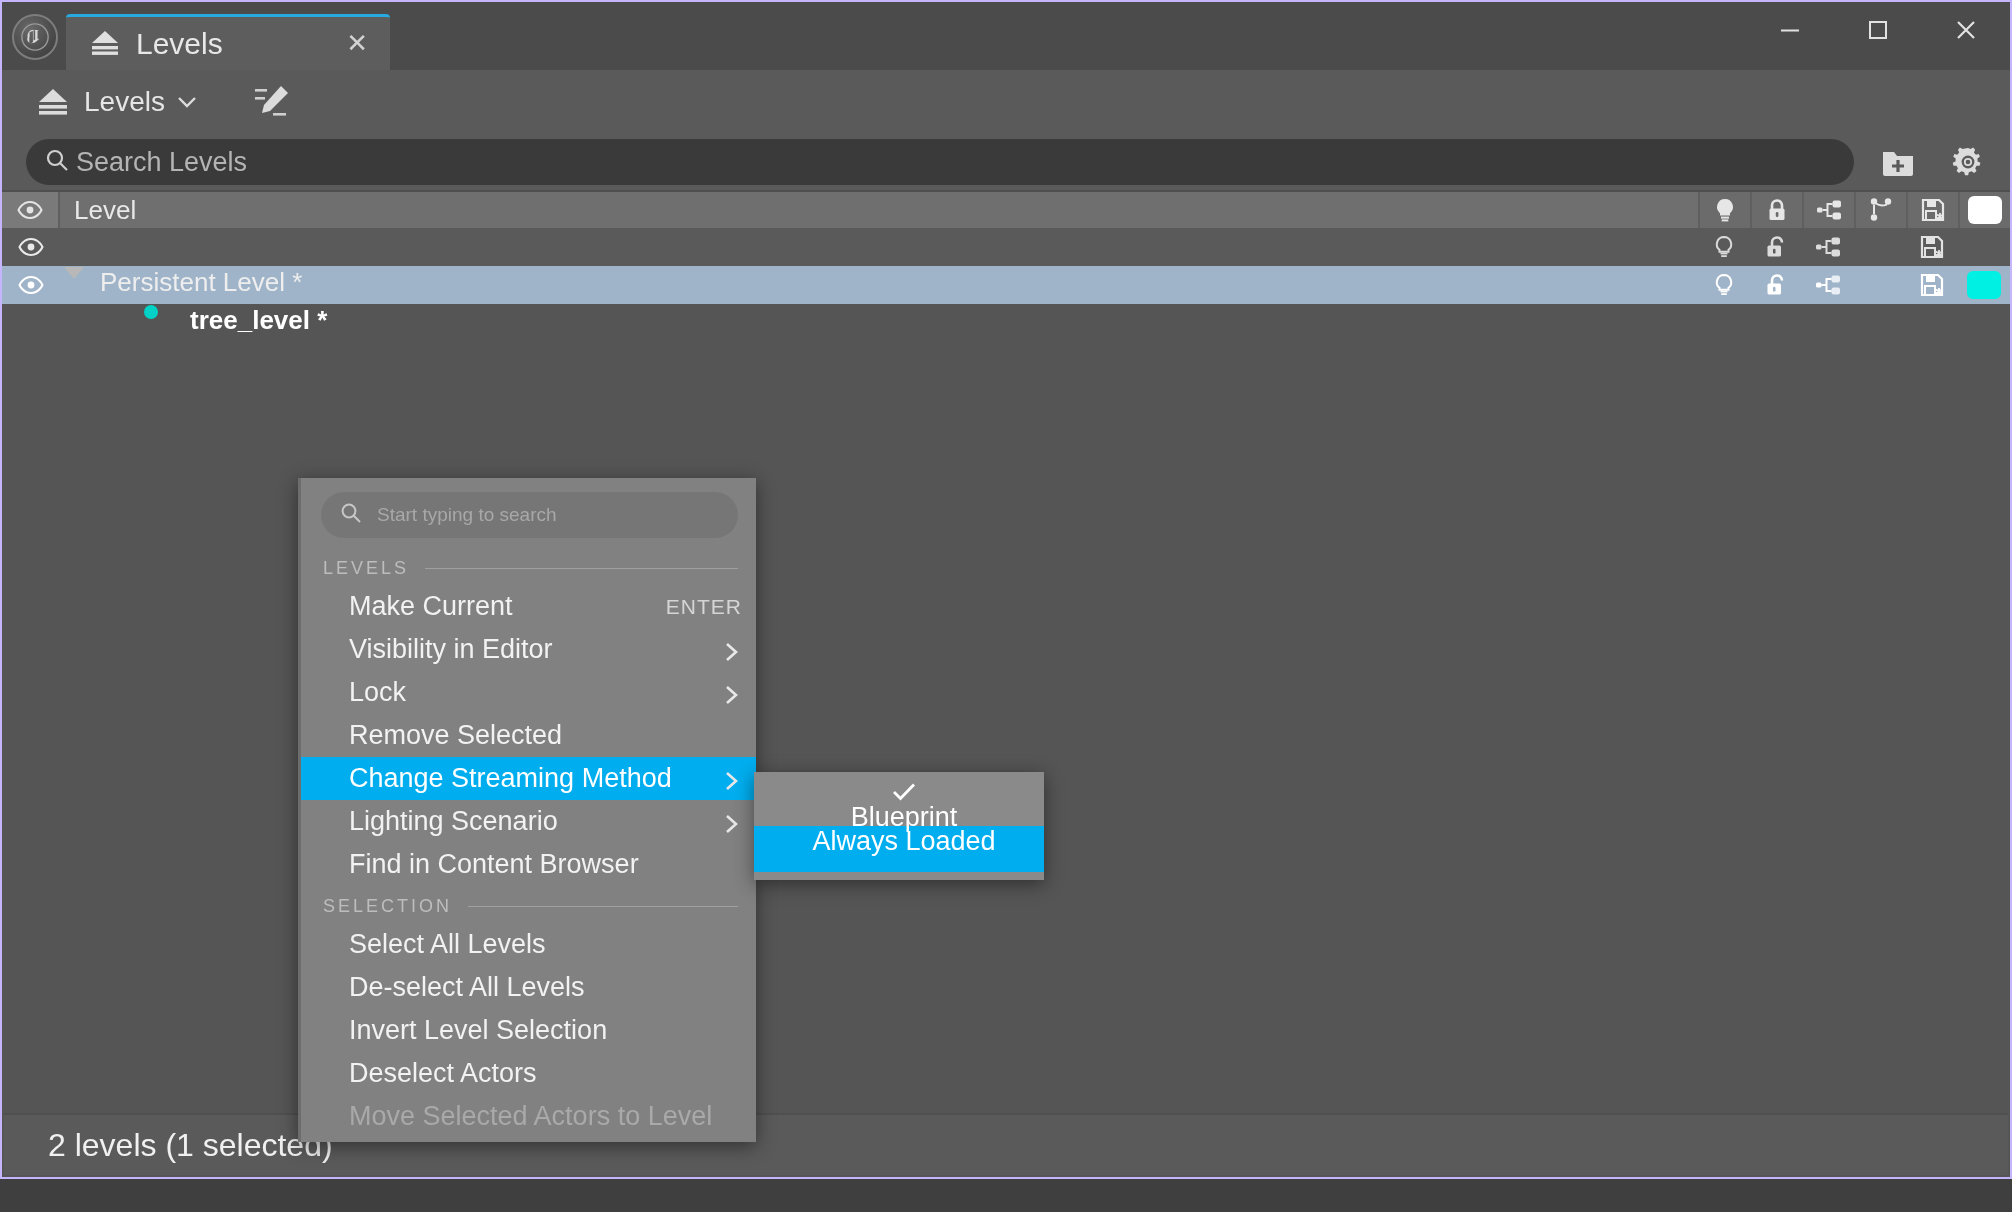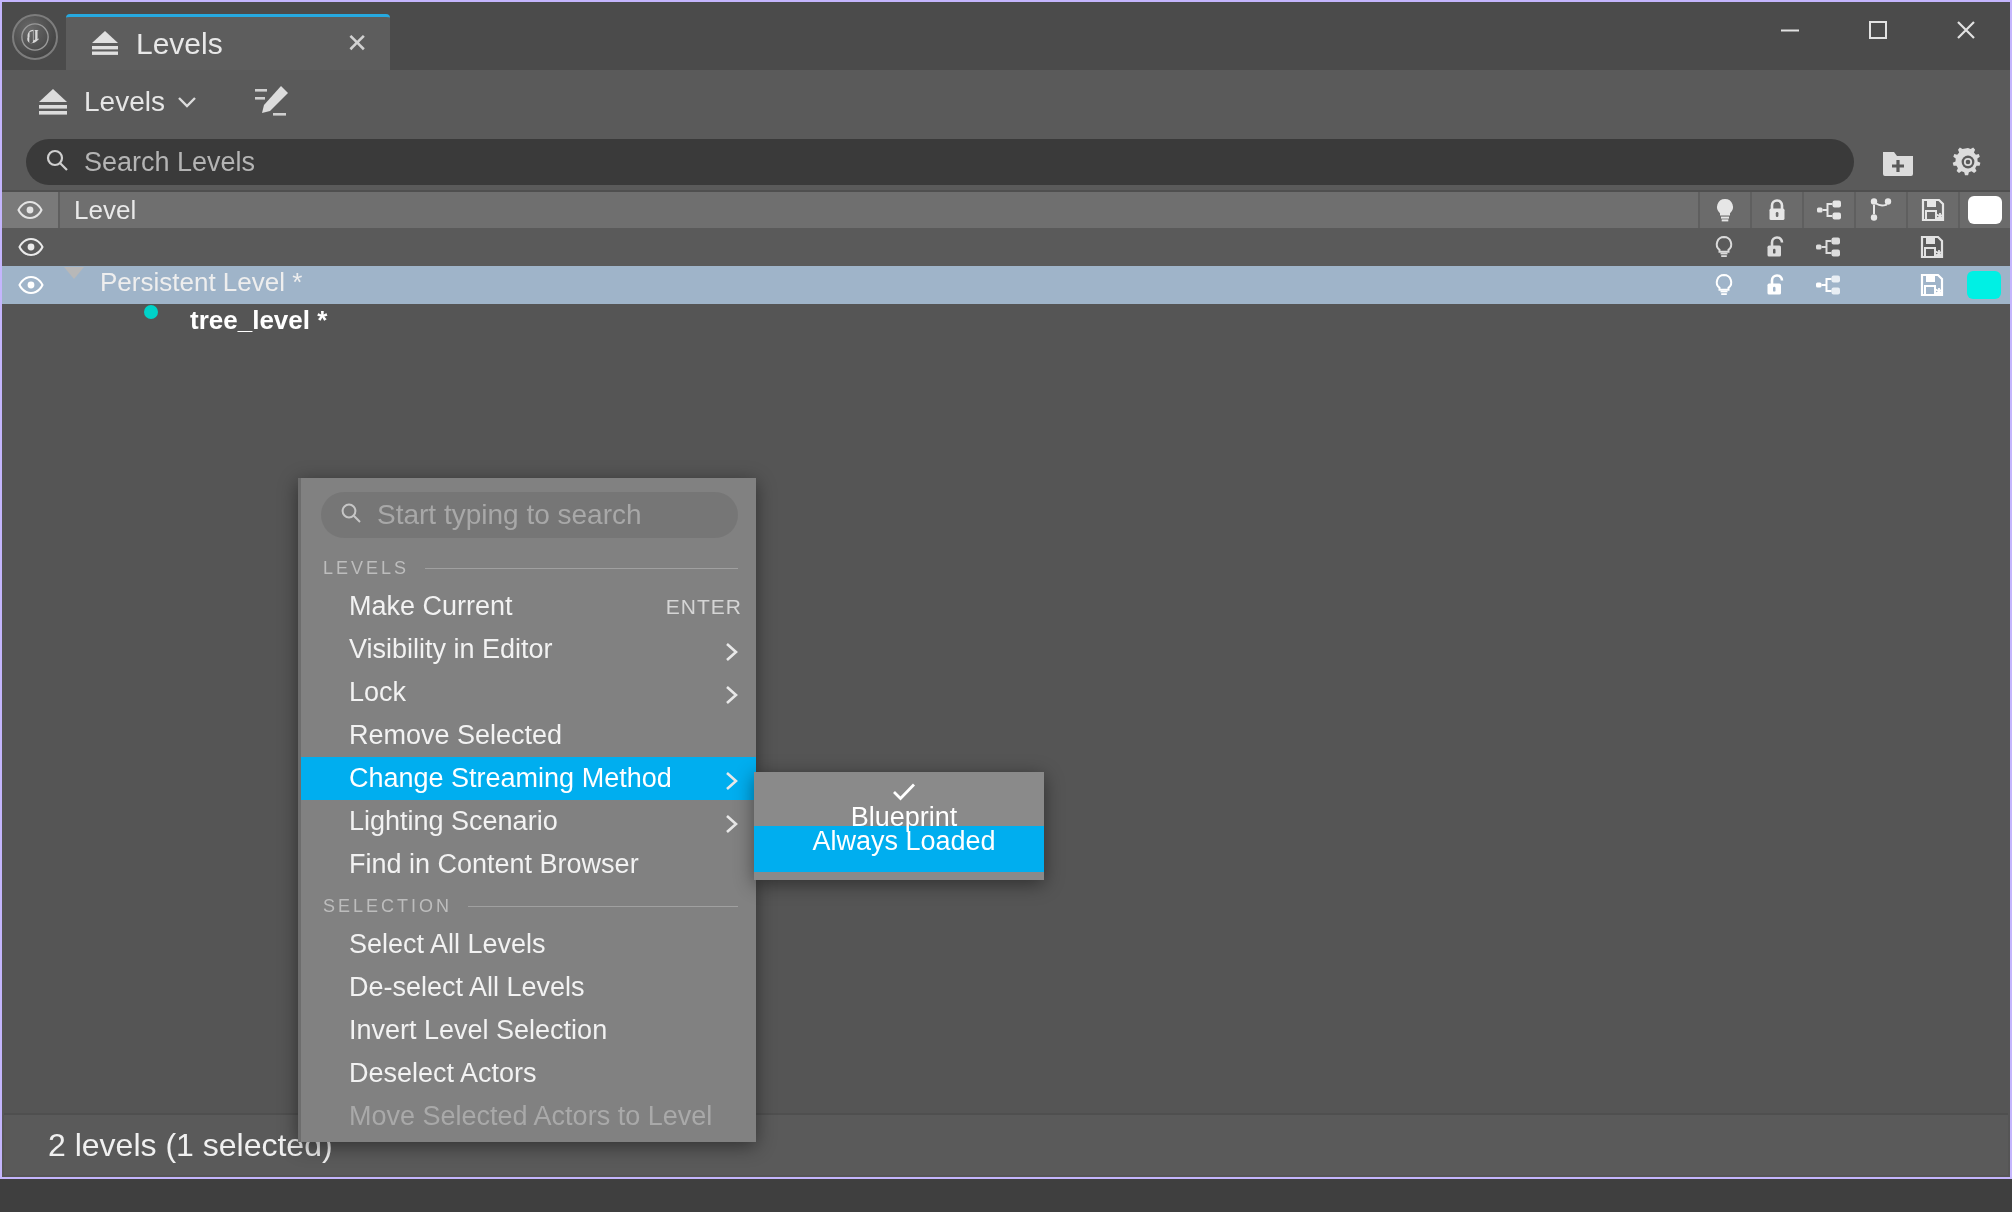--- a/index.html
+++ b/index.html
@@ -105,21 +105,21 @@
     gap: 18px;
   }
   .searchbox {
     flex: 1 1 auto;
     height: 46px;
     background: #3a3a3a;
     border-radius: 23px;
     display: flex;
     align-items: center;
     padding: 0 18px;
-    gap: 14px;
+    gap: 6px;
   }
   .searchbox svg { width: 26px; height: 26px; flex: 0 0 auto; }
   .searchbox input {
     background: transparent;
     border: none;
     outline: none;
     color: #dcdcdc;
     font-size: 27px;
     font-family: "Liberation Sans", sans-serif;
     width: 100%;
@@ -244,21 +244,21 @@
   .ctx-search {
     height: 46px;
     background: #767676;
     border-radius: 23px;
     display: flex; align-items: center;
     padding: 0 18px; gap: 14px;
   }
   .ctx-search svg { width: 24px; height: 24px; flex: 0 0 auto; }
   .ctx-search input {
     background: transparent; border: none; outline: none;
-    color: #d8d8d8; font-size: 28px; width: 100%;
+    color: #d8d8d8; font-size: 19px; width: 100%;
     font-family: "Liberation Sans", sans-serif;
   }
   .ctx-search input::placeholder { color: #a8a8a8; }
 
   .ctx-section {
     display: flex; align-items: center;
     gap: 16px;
     padding: 10px 18px 6px 22px;
   }
   .ctx-section-label {

